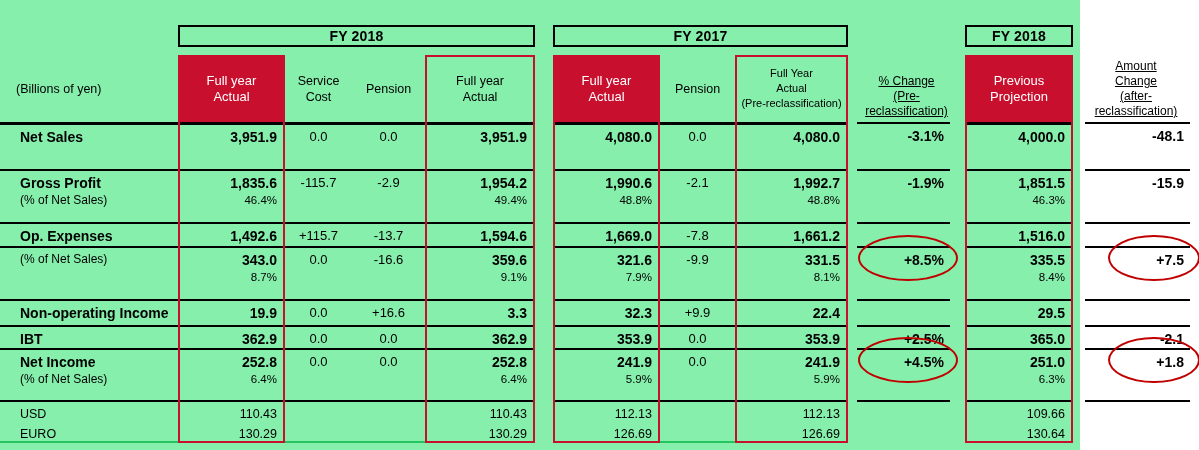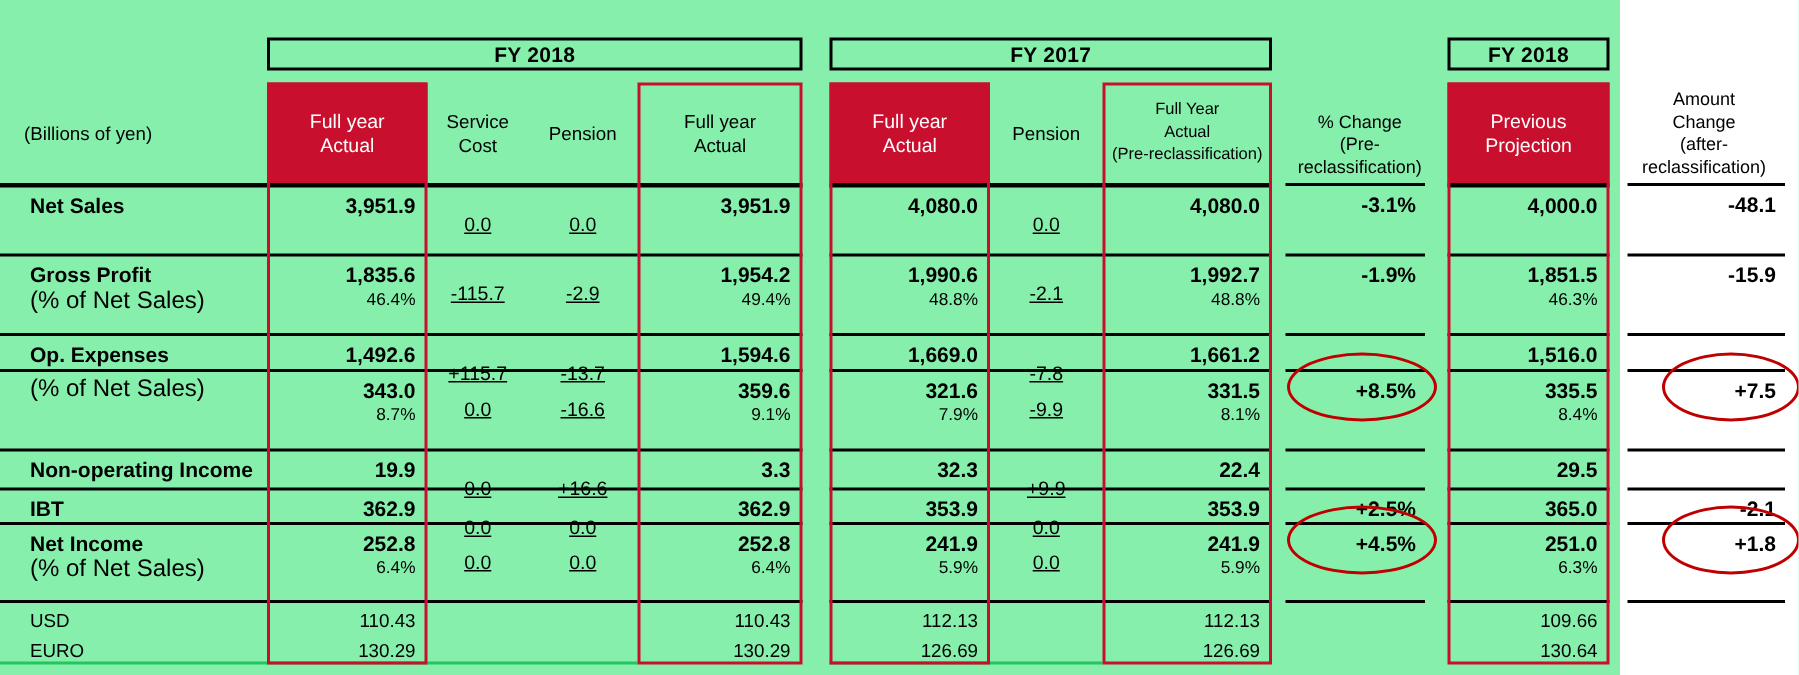--- a/index.html
+++ b/index.html
@@ -11,31 +11,31 @@
     grid-template-rows:25px 22px 8px 67px 47px 53px 24px 53px 26px 23px 52px 43px;
   }
   .c1{grid-column:1}.c2{grid-column:2}.c3{grid-column:3}.c4{grid-column:4}.c5{grid-column:5}
   .c7{grid-column:7}.c8{grid-column:8}.c9{grid-column:9}.c10{grid-column:10}.c11{grid-column:11}.c12{grid-column:12}
   .r5{grid-row:5}.r6{grid-row:6}.r7{grid-row:7}.r8{grid-row:8}.r9{grid-row:9}.r10{grid-row:10}.r11{grid-row:11}.r12{grid-row:12}
   .gbox { grid-row:2; border:2px solid #000; display:flex; align-items:center; justify-content:center;
           font-weight:bold; font-size:14px; letter-spacing:.2px; }
   .h { grid-row:4; display:flex; flex-direction:column; justify-content:center; align-items:center;
        text-align:center; white-space:pre-line; font-size:12.5px; line-height:16px; }
   .h-red { background:var(--red,#C8102E); color:#fff; font-size:13px; }
-  .h-note { justify-content:flex-end; padding-bottom:3px; font-size:12px; line-height:15px; }
+  .h-note { justify-content:flex-end; padding-bottom:3px; font-size:12px; line-height:15px;text-decoration:underline; }
   .h-small { font-size:11px; line-height:15px; }
   .h-unit { align-items:flex-start; padding-left:16px; text-align:left; }
   .redcol { grid-row:4/13; border:2px solid var(--red,#C8102E); pointer-events:none; z-index:4; }
   .cell { font-size:14px; line-height:18px; }
   .rt  { text-align:right; padding:3px 8px 0 0; }
-  .ctr { text-align:center; padding-top:16px; font-size:13px;text-decoration:underline; }
+  .ctr { text-align:center; padding-top:3px; font-size:13px; }
   .lft { text-align:left; padding:3px 0 0 20px; }
   .bold { font-weight:bold; }
   .sub { font-size:11.5px; line-height:17px; font-weight:normal;padding-left:36px; }
-  .sublbl { font-size:16px; line-height:17px; font-weight:normal; }
+  .sublbl { font-size:12px; line-height:17px; font-weight:normal; }
   .cur { font-size:12.5px; line-height:20px; font-weight:normal; padding-top:2px; }
   .bt  { border-top:2px solid #000; }
   .bt3 { border-top:3px solid #000; }
   .bb  { border-bottom:2px solid #22c55e; }
   .pctcol { margin-left:9px; margin-right:15px; padding-right:6px; }
   .amtcol { margin-left:12px; margin-right:9px; padding-right:6px; }
   .pos { position:relative; }
   .oval { position:absolute; top:-13px; right:-8px; width:96px; height:42px;
           border:2.5px solid var(--circle,#C00000); border-radius:50%; pointer-events:none; }
   .oval.a { width:88px; right:-10px; }

